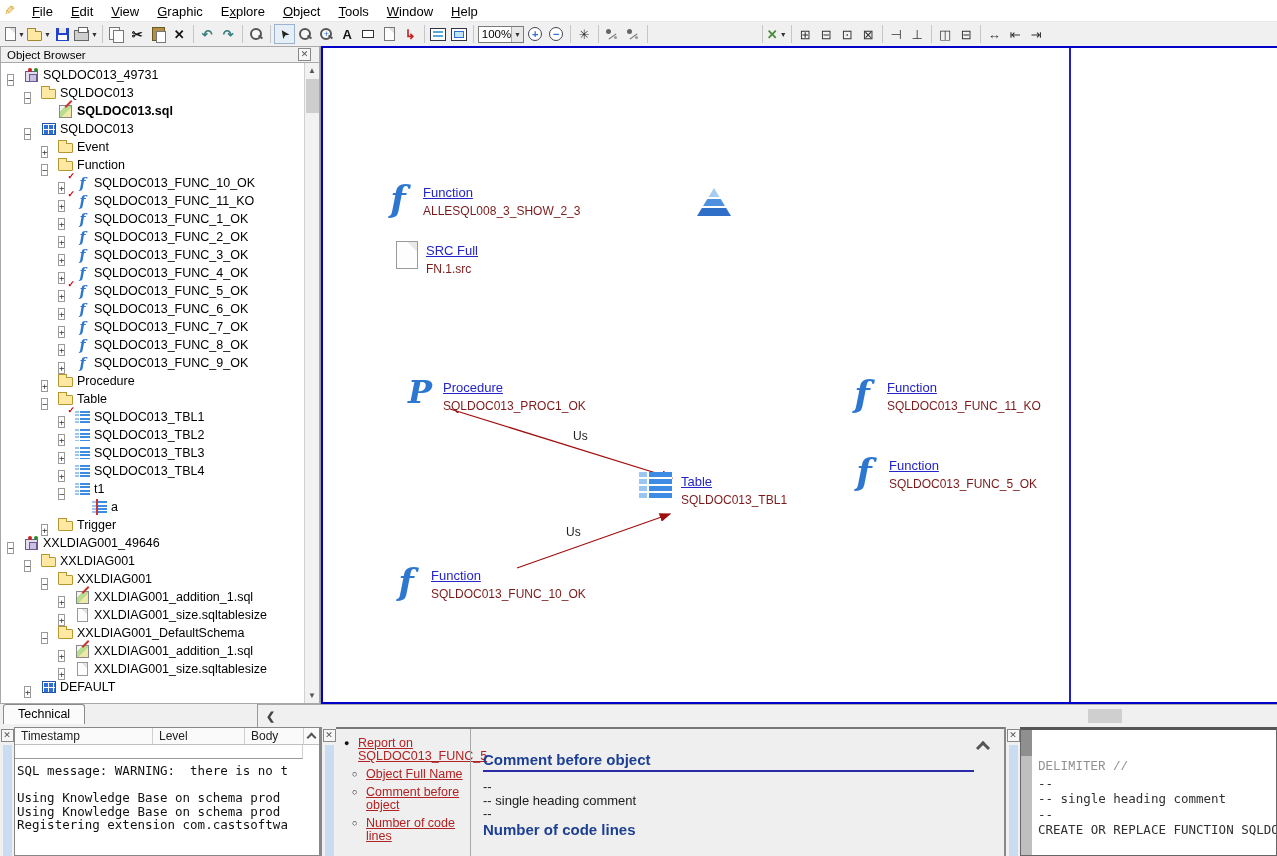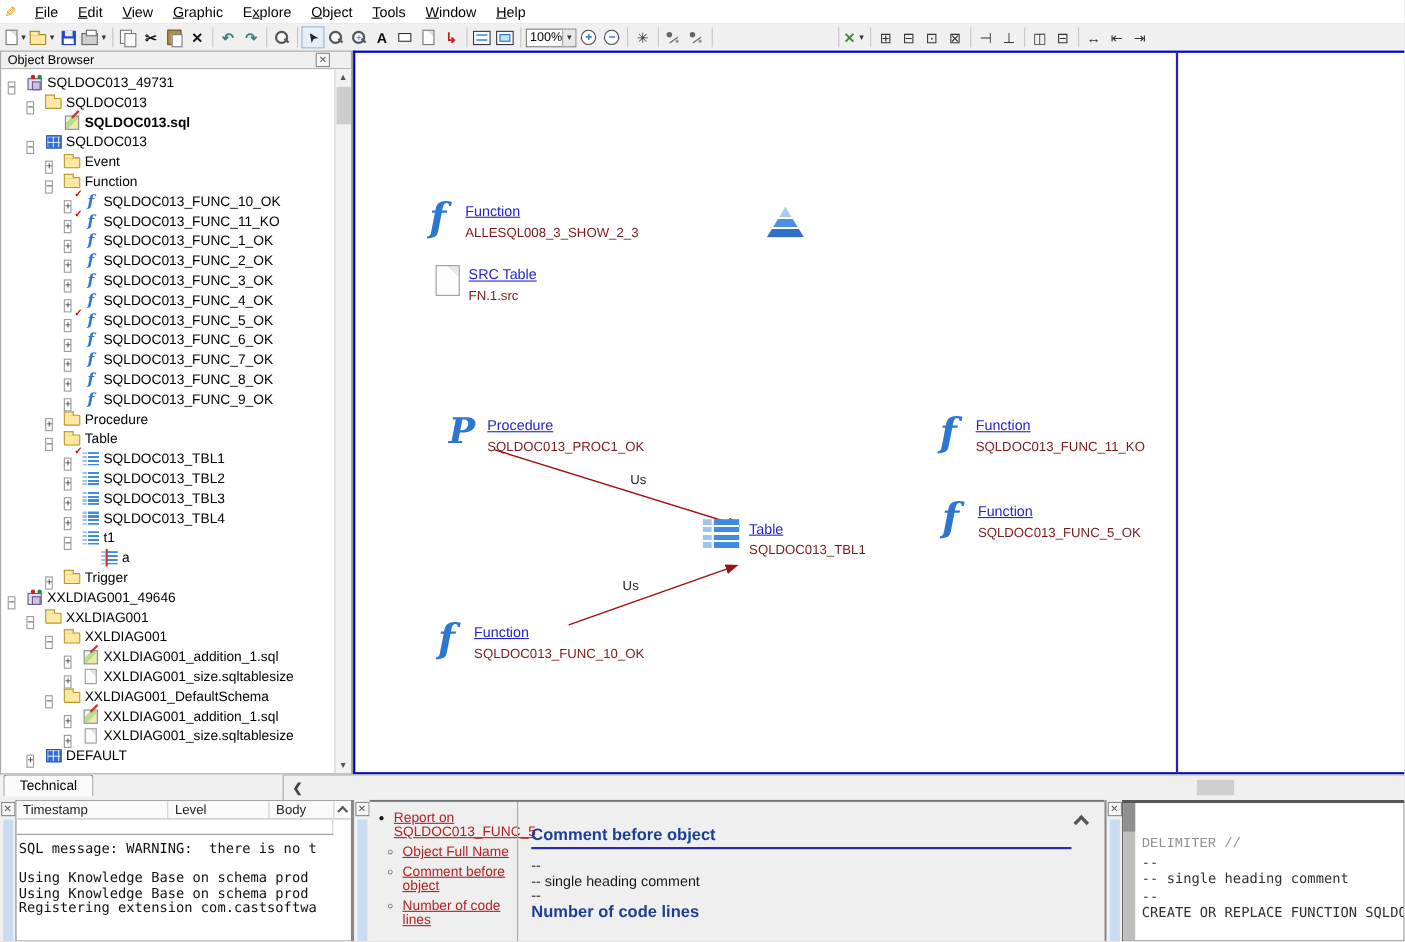--- a/index.html
+++ b/index.html
@@ -58,21 +58,21 @@
   .s-circle { width:14px; height:14px; border:1px solid #445; border-radius:50%; background:#fff; font-size:11px; font-weight:bold; color:#2f6fd6; line-height:12px; text-align:center; }
   .s-link { width:14px; height:12px; position:relative; }
   .s-link::before { content:""; position:absolute; left:1px; top:1px; width:5px; height:5px; background:#666; border-radius:50%; box-shadow:7px 6px 0 -1px #999; }
   .s-link::after { content:""; position:absolute; left:3px; top:8px; width:9px; height:0; border-top:1px solid #666; transform:rotate(-35deg); }
   .s-zoombox { width:46px; height:17px; border:1px solid #7a7a7a; background:#fff; display:flex; align-items:center; }
   .s-zoombox .zv { flex:1; font-size:11.5px; padding-left:3px; }
   .s-zoombox .zc { width:13px; height:15px; background:#e8e8e8; border-left:1px solid #aaa; font-size:7px; display:flex; align-items:center; justify-content:center; color:#333; }
   
   .main { display:flex; height:658px; flex:none; }
   .leftpanel { width:321px; flex:none; display:flex; flex-direction:column; border-right:1px solid #999; background:#f0f0f0; }
-  .ob-header { height:17px; background:#f0f0f0; border:1px solid #a8a8a8; display:flex; align-items:center; justify-content:space-between; padding:0 19px 0 6px; flex:none; }
+  .ob-header { height:17px; background:#f0f0f0; border:1px solid #a8a8a8; display:flex; align-items:center; justify-content:space-between; padding:0 8px 0 6px; flex:none; }
   .ob-title { font-size:11.5px; }
   .xbox { width:13px; height:13px; border:1px solid #888; background:#f6f6f6; font-size:9px; line-height:11px; text-align:center; color:#555; flex:none; }
   .tree { flex:1; background:#fff; border:1px solid #a8a8a8; border-top:none; position:relative; overflow:hidden; padding-top:3px; }
   .trow { height:18px; display:flex; align-items:center; white-space:nowrap; }
   .trow .lbl { font-size:12.5px; margin-left:3px; }
   .expwrap { width:13px; height:13px; position:relative; flex:none; margin-right:3px; }
   .exp { width:11px; height:11px; border:1px solid #9a9a9a; background:#fff; font-family:"DejaVu Sans Mono",monospace; font-size:9px; line-height:9px; text-align:center; color:#333; }
   .check { position:absolute; right:-4px; top:-6px; color:#cc0000; font-size:9px; font-weight:bold; }
   .ti { width:17px; height:15px; position:relative; flex:none; display:flex; align-items:center; justify-content:center; }
   .t-folder { width:15px; height:10px; background:#ffe9a2; border:1px solid #b8962e; border-radius:1px; margin-top:2px; position:relative; }
@@ -574,21 +574,21 @@
       <div class="pageline"></div>
         <div class="cnode" style="left: 58px; top: 135px;">
           <span class="cicon ci-func"></span>
           <span class="ctext"><a class="ctitle">Function</a><span class="csub" style="display: block;">ALLESQL008_3_SHOW_2_3</span></span>
         </div>
         <div class="cnode" style="left: 374px; top: 140px;">
           <span class="cicon ci-index"></span>
         </div>
         <div class="cnode" style="left: 73px; top: 193px;">
           <span class="cicon ci-file"></span>
-          <span class="ctext"><a class="ctitle">SRC Table</a><span class="csub" style="display: block;">FN.1.src</span></span>
+          <span class="ctext"><a class="ctitle">SRC Full</a><span class="csub" style="display: block;">FN.1.src</span></span>
         </div>
         <div class="cnode" style="left: 82px; top: 330px;">
           <span class="cicon ci-proc"></span>
           <span class="ctext"><a class="ctitle">Procedure</a><span class="csub" style="display: block;">SQLDOC013_PROC1_OK</span></span>
         </div>
         <div class="cnode" style="left: 522px; top: 330px;">
           <span class="cicon ci-func"></span>
           <span class="ctext"><a class="ctitle">Function</a><span class="csub" style="display: block;">SQLDOC013_FUNC_11_KO</span></span>
         </div>
         <div class="cnode" style="left: 524px; top: 408px;">

